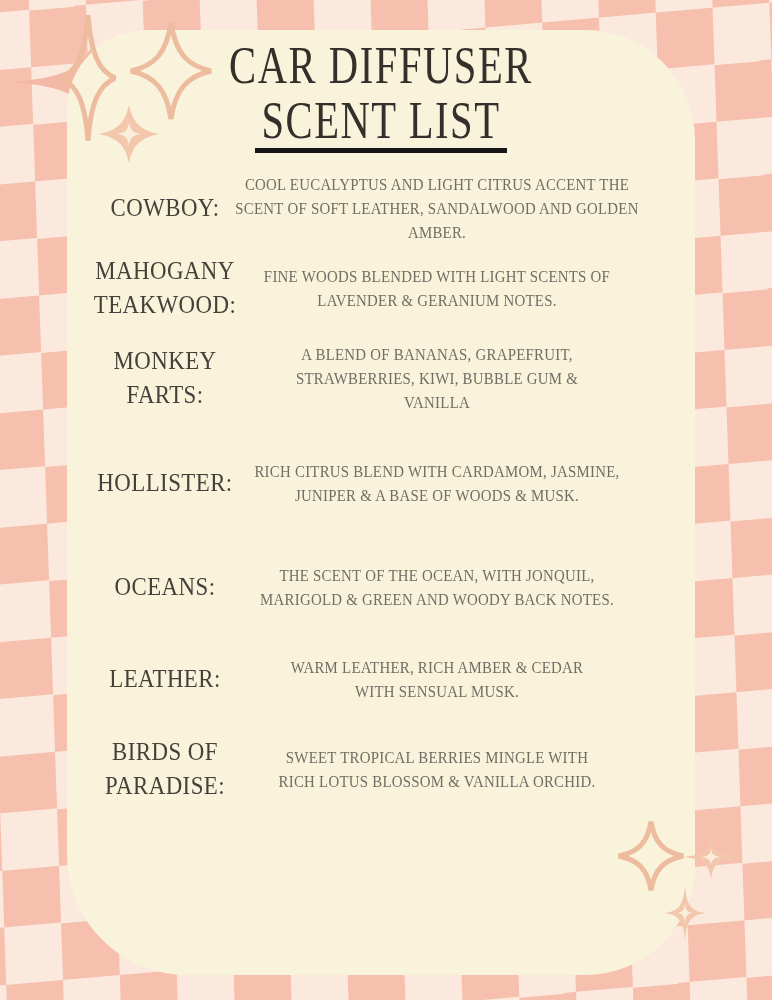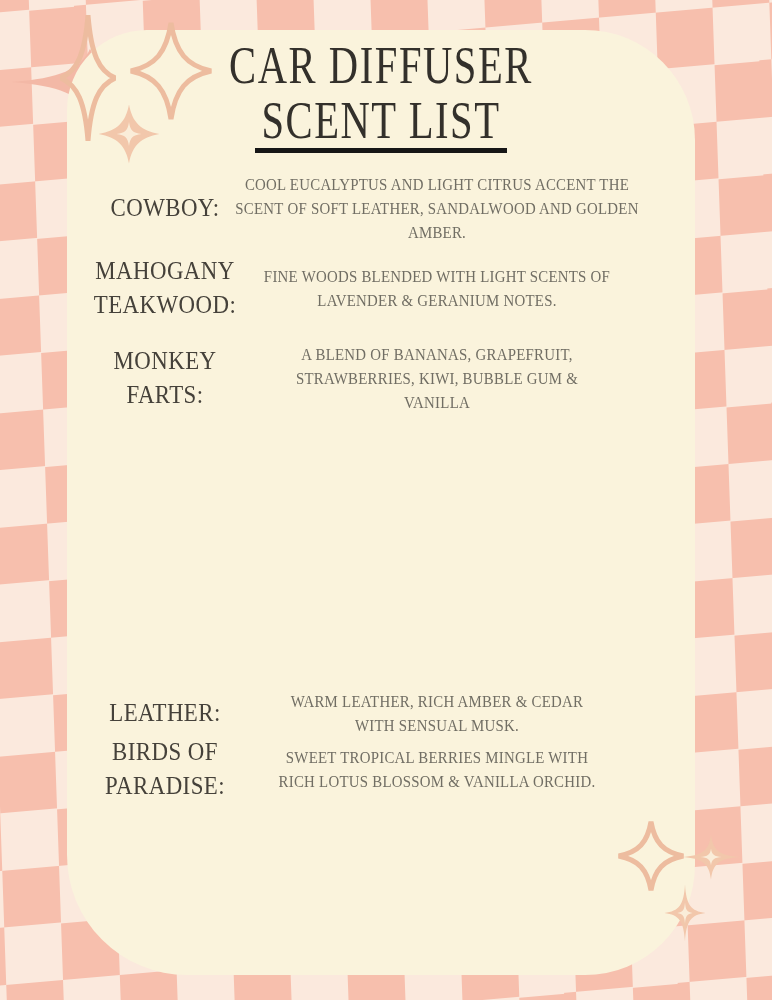--- a/index.html
+++ b/index.html
@@ -24,21 +24,21 @@
     text-align:center;font-size:26px;letter-spacing:0.5px;line-height:1.32;
     color:#45413A;white-space:pre-line;}
   .desc{position:absolute;top:50%;transform:translateY(-50%) scaleX(0.85);
     transform-origin:50% 50%;text-align:center;font-size:17.5px;letter-spacing:0.3px;
     line-height:1.38;color:#716E64;white-space:pre-line;}
   .r1{top:136px;height:84px;} .r1 .desc{left:100px;width:540px;}
   .r2{top:222px;height:72px;} .r2 .desc{left:100px;width:540px;}
   .r3{top:306px;height:84px;} .r3 .desc{left:170px;width:400px;}
   .r4{top:424px;height:58px;} .r4 .desc{left:100px;width:540px;}
   .r5{top:528px;height:58px;} .r5 .desc{left:100px;width:540px;}
-  .r6{top:620px;height:58px;margin-top:34px;} .r6 .desc{left:160px;width:420px;}
+  .r6{top:620px;height:58px;} .r6 .desc{left:160px;width:420px;}
   .r7{top:702px;height:74px;} .r7 .desc{left:155px;width:430px;}
   .r8{top:818px;height:92px;} .r8 .desc{left:180px;width:430px;}
   .sparkle{position:absolute;z-index:3;}
   .sparkle.behind{z-index:1;}
   .s1{left:60px;top:14px;width:56px;height:128px;}
   .s2{left:130px;top:22px;width:82px;height:98px;}
   .s3{left:98px;top:104px;width:62px;height:60px;}
   .s4{left:10px;top:48px;width:160px;height:68px;}
   .s5{left:618px;top:821px;width:66px;height:70px;}
   .s6{left:681px;top:834px;width:60px;height:46px;}
@@ -73,20 +73,30 @@
       <div class="desc">A BLEND OF BANANAS, GRAPEFRUIT,
 STRAWBERRIES, KIWI, BUBBLE GUM &amp;
 VANILLA</div>
     </div>
     <div class="row r2">
       <div class="label">MAHOGANY
 TEAKWOOD:</div>
       <div class="desc">FINE WOODS BLENDED WITH LIGHT SCENTS OF
 LAVENDER &amp; GERANIUM NOTES.</div>
     </div>
+    <div class="row r4">
+      <div class="label">HOLLISTER:</div>
+      <div class="desc">RICH CITRUS BLEND WITH CARDAMOM, JASMINE,
+JUNIPER &amp; A BASE OF WOODS &amp; MUSK.</div>
+    </div>
+    <div class="row r5">
+      <div class="label">OCEANS:</div>
+      <div class="desc">THE SCENT OF THE OCEAN, WITH JONQUIL,
+MARIGOLD &amp; GREEN AND WOODY BACK NOTES.</div>
+    </div>
     <div class="row r6">
       <div class="label">LEATHER:</div>
       <div class="desc">WARM LEATHER, RICH AMBER &amp; CEDAR
 WITH SENSUAL MUSK.</div>
     </div>
     <div class="row r7">
       <div class="label">BIRDS OF
 PARADISE:</div>
       <div class="desc">SWEET TROPICAL BERRIES MINGLE WITH
 RICH LOTUS BLOSSOM &amp; VANILLA ORCHID.</div>

